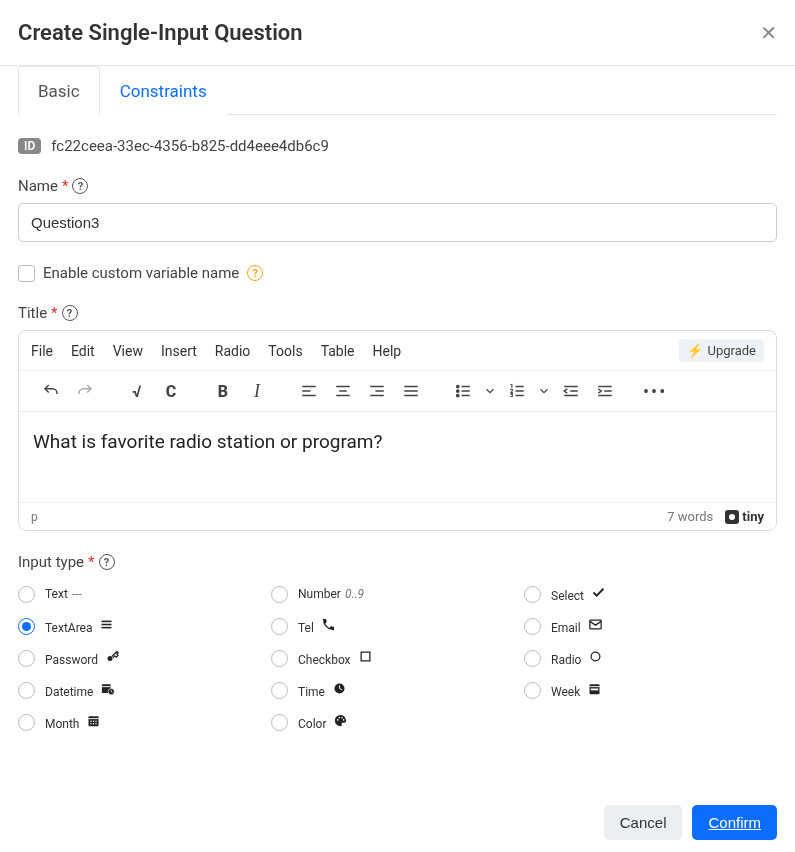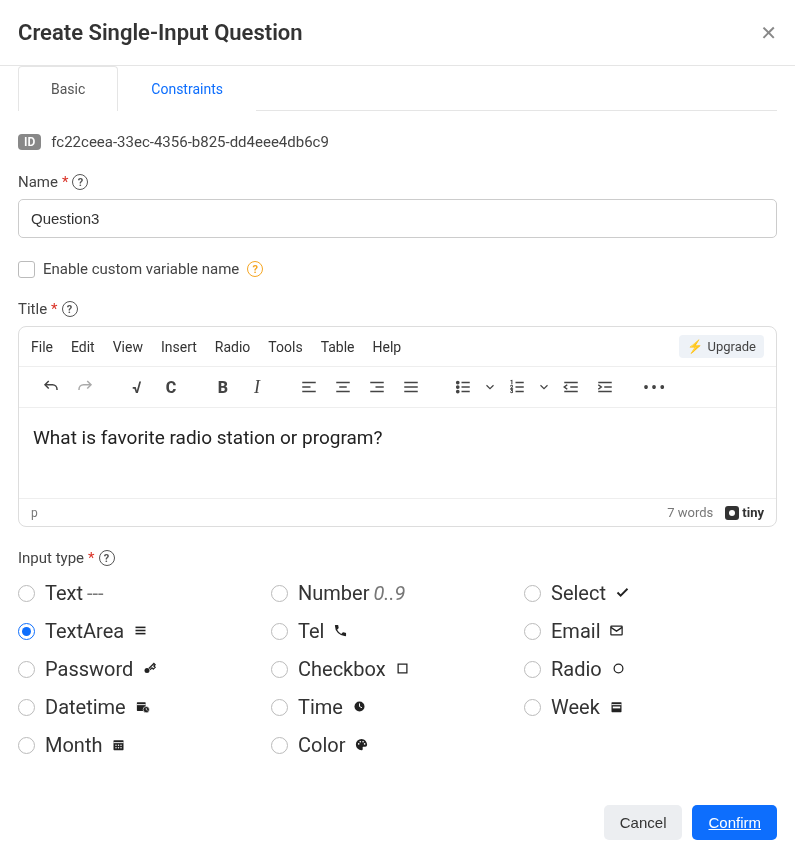--- a/index.html
+++ b/index.html
@@ -35,23 +35,23 @@
   }
   .modal-body {
     padding: 0 18px;
   }
   .tabs {
     display: flex;
     border-bottom: 1px solid #e5e5e5;
     margin-top: 0;
   }
   .tab {
-    padding: 14px 32px;
+    padding: 14px 19px;
     cursor: pointer;
-    font-size: 14px;
+    font-size: 17px;
     color: #0d6efd;
     border: 1px solid transparent;
     border-bottom: none;
     margin-bottom: -1px;
     border-radius: 4px 4px 0 0;
     background: #fff;
   }
   .tab.active {
     color: #555;
     border-color: #e5e5e5 #e5e5e5 #fff;
@@ -216,21 +216,21 @@
   .input-types {
     display: grid;
     grid-template-columns: repeat(3, 1fr);
     row-gap: 14px;
     margin-top: 14px;
   }
   .radio-opt {
     display: flex;
     align-items: center;
     gap: 10px;
-    font-size: 20px;
+    font-size: 12px;
     color: #333;
     cursor: pointer;
   }
   .radio-circle {
     width: 17px;
     height: 17px;
     border: 1px solid #bbb;
     border-radius: 50%;
     display: inline-flex;
     align-items: center;

